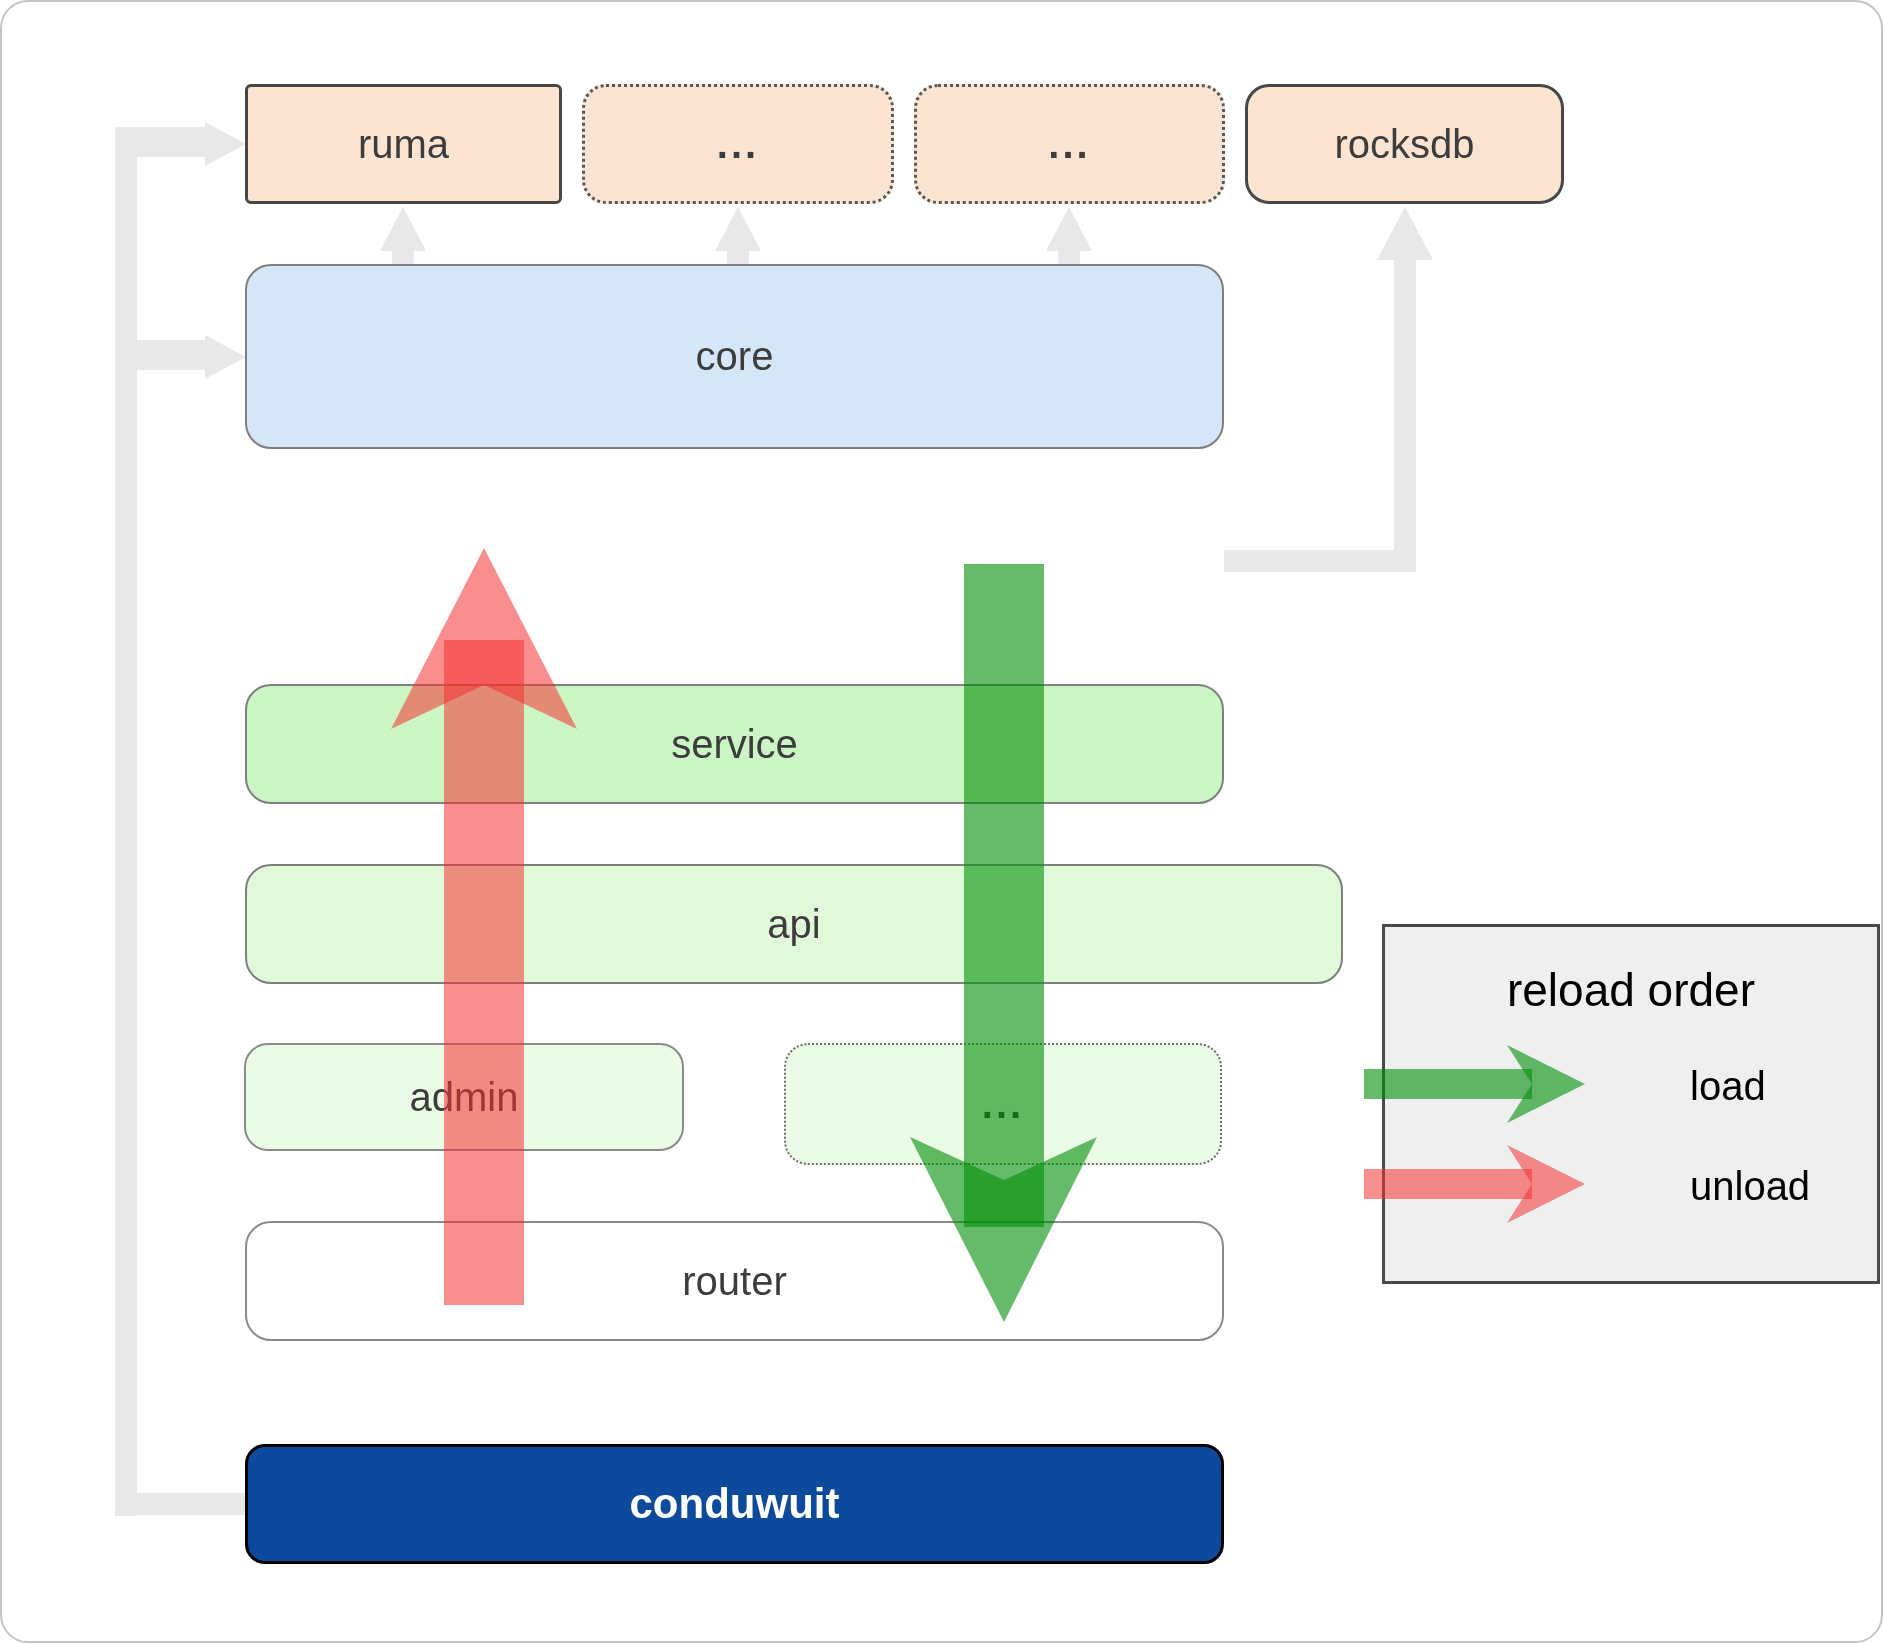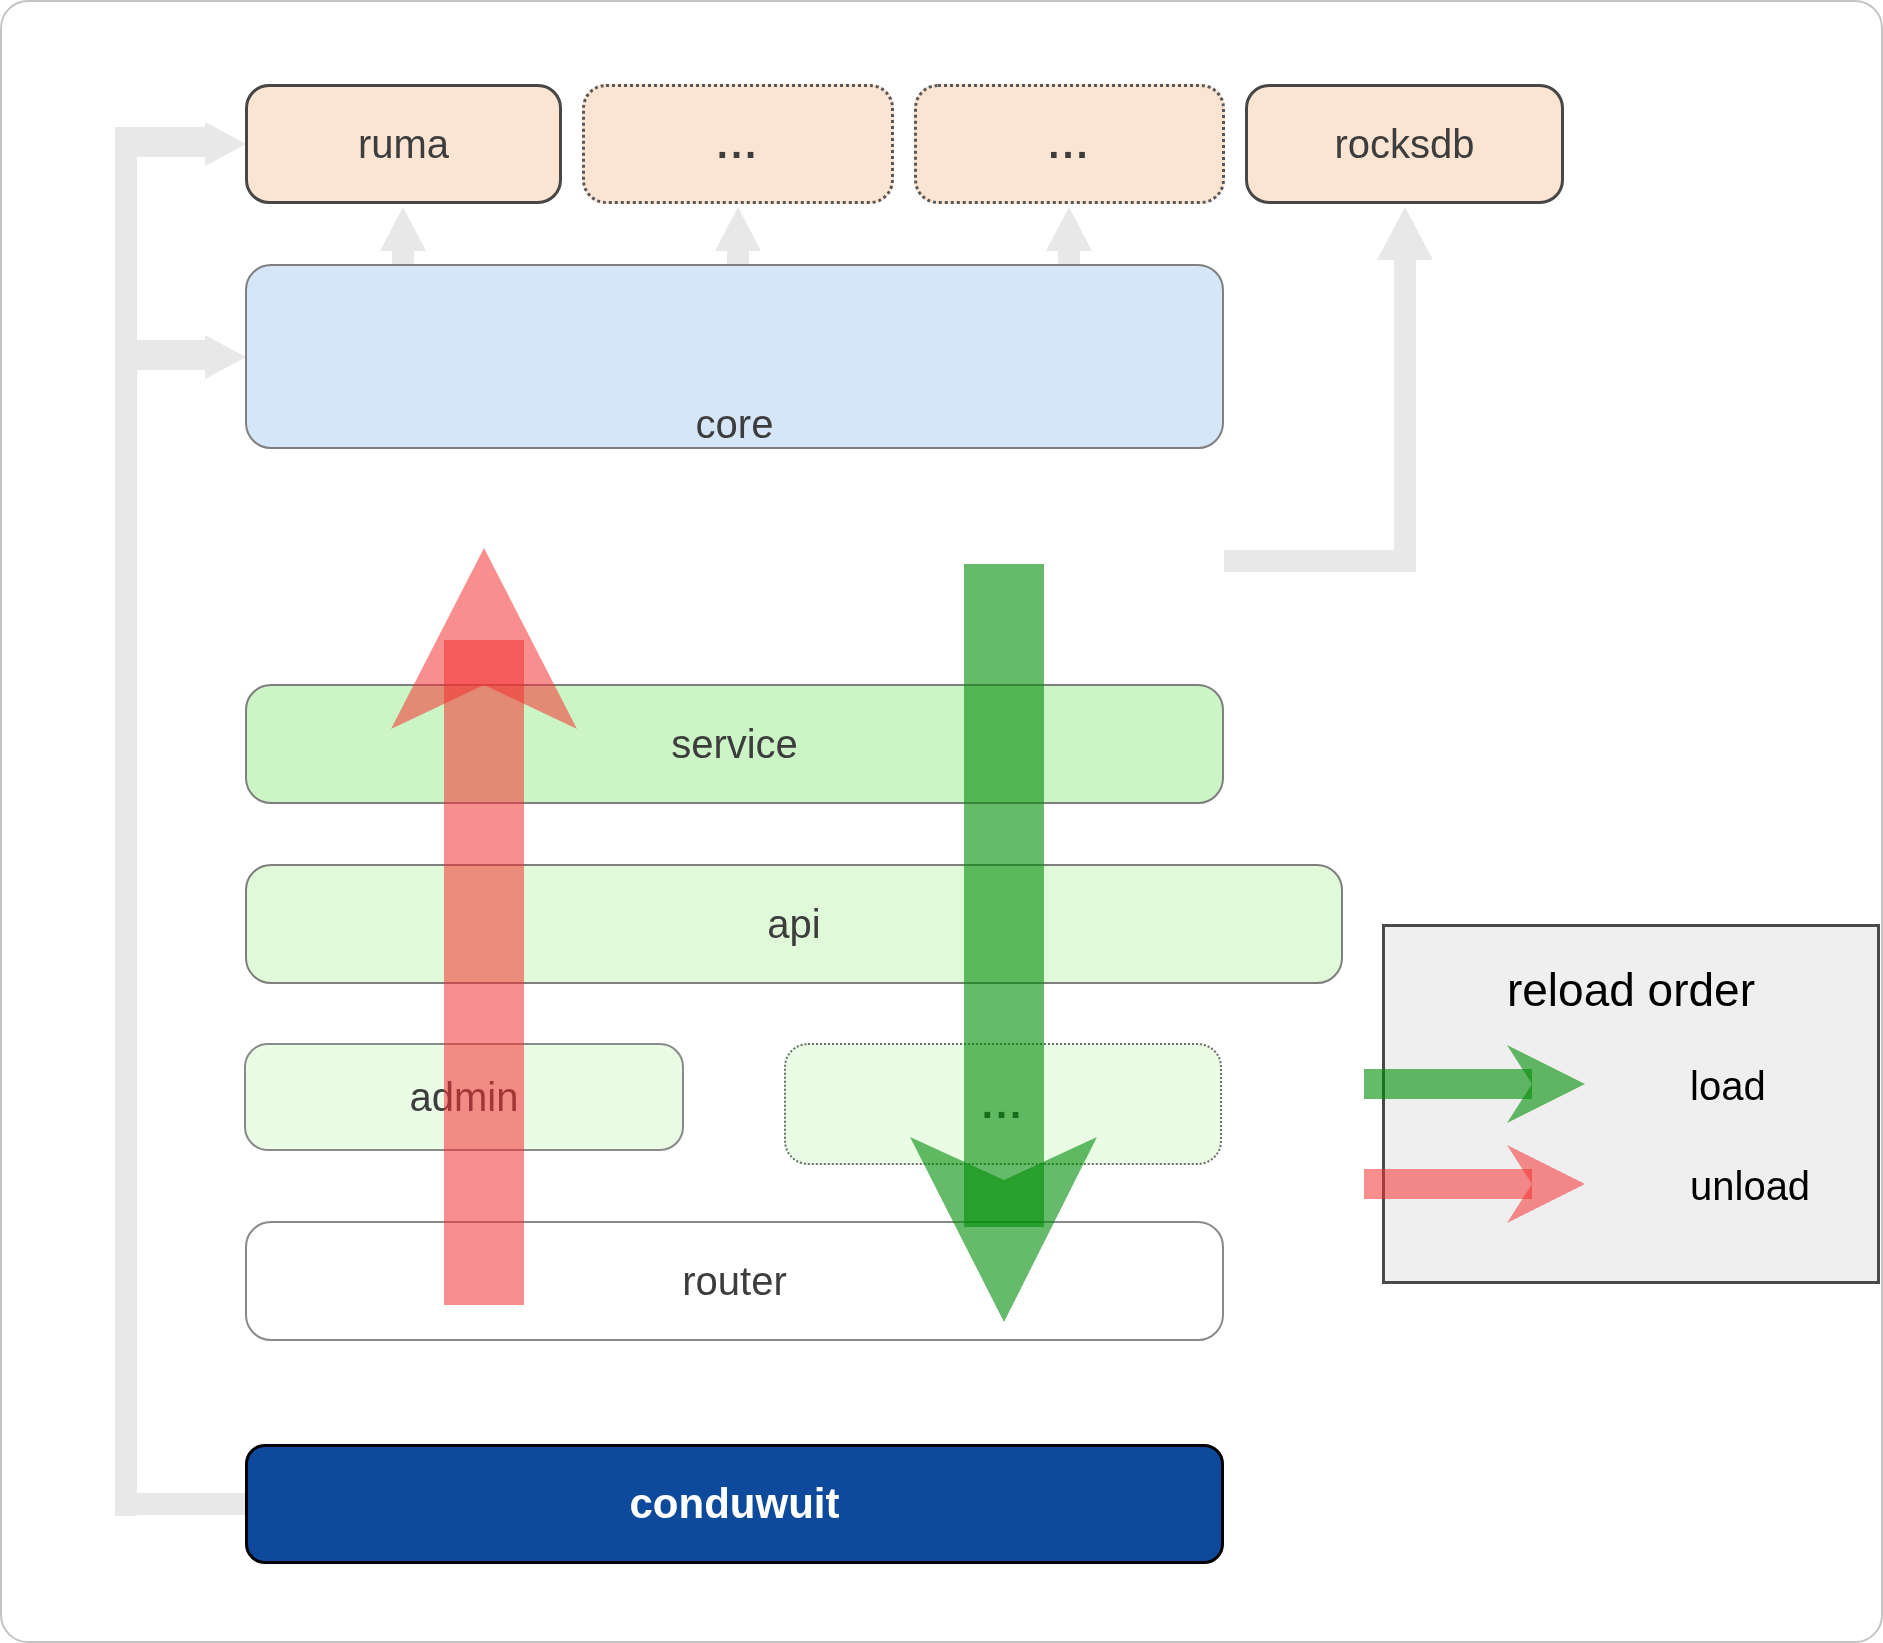--- a/index.html
+++ b/index.html
@@ -64,34 +64,34 @@
       <rect class="gray" x="1056" y="244" width="22" height="19"></rect>
       <polygon class="gray" points="1044,249 1090,249 1067,205"></polygon>
     </g>
     <g>
       <rect class="gray" x="1222" y="548" width="192" height="22"></rect>
       <rect class="gray" x="1392" y="255" width="22" height="315"></rect>
       <polygon class="gray" points="1375,258 1431,258 1403,205"></polygon>
     </g>
   </svg>
 
-  <div class="box peach r24" style="left:243px;top:82px;width:317px;height:120px;">
+  <div class="box peach r24" style="left:243px;top:82px;width:317px;height:120px;border-radius:6px;">
     <span>ruma</span>
   </div>
   <div class="box peach dotted r24" style="left:580px;top:82px;width:312px;height:120px;">
     <span class="dots">...</span>
   </div>
   <div class="box peach dotted r24" style="left:912px;top:82px;width:311px;height:120px;">
     <span class="dots">...</span>
   </div>
   <div class="box peach r24" style="left:1243px;top:82px;width:319px;height:120px;">
     <span>rocksdb</span>
   </div>
 
-  <div class="box layerbox core r26" style="left:243px;top:262px;width:979px;height:185px;align-items:flex-end;">
+  <div class="box layerbox core r26" style="left:243px;top:262px;width:979px;height:185px;">
     <span>core</span>
   </div>
   <div class="box layerbox service r26" style="left:243px;top:682px;width:979px;height:120px;">
     <span>service</span>
   </div>
   <div class="box layerbox api r26" style="left:243px;top:862px;width:1098px;height:120px;">
     <span>api</span>
   </div>
 
   <div class="box adminbox r24" style="left:242px;top:1041px;width:440px;height:108px;">

